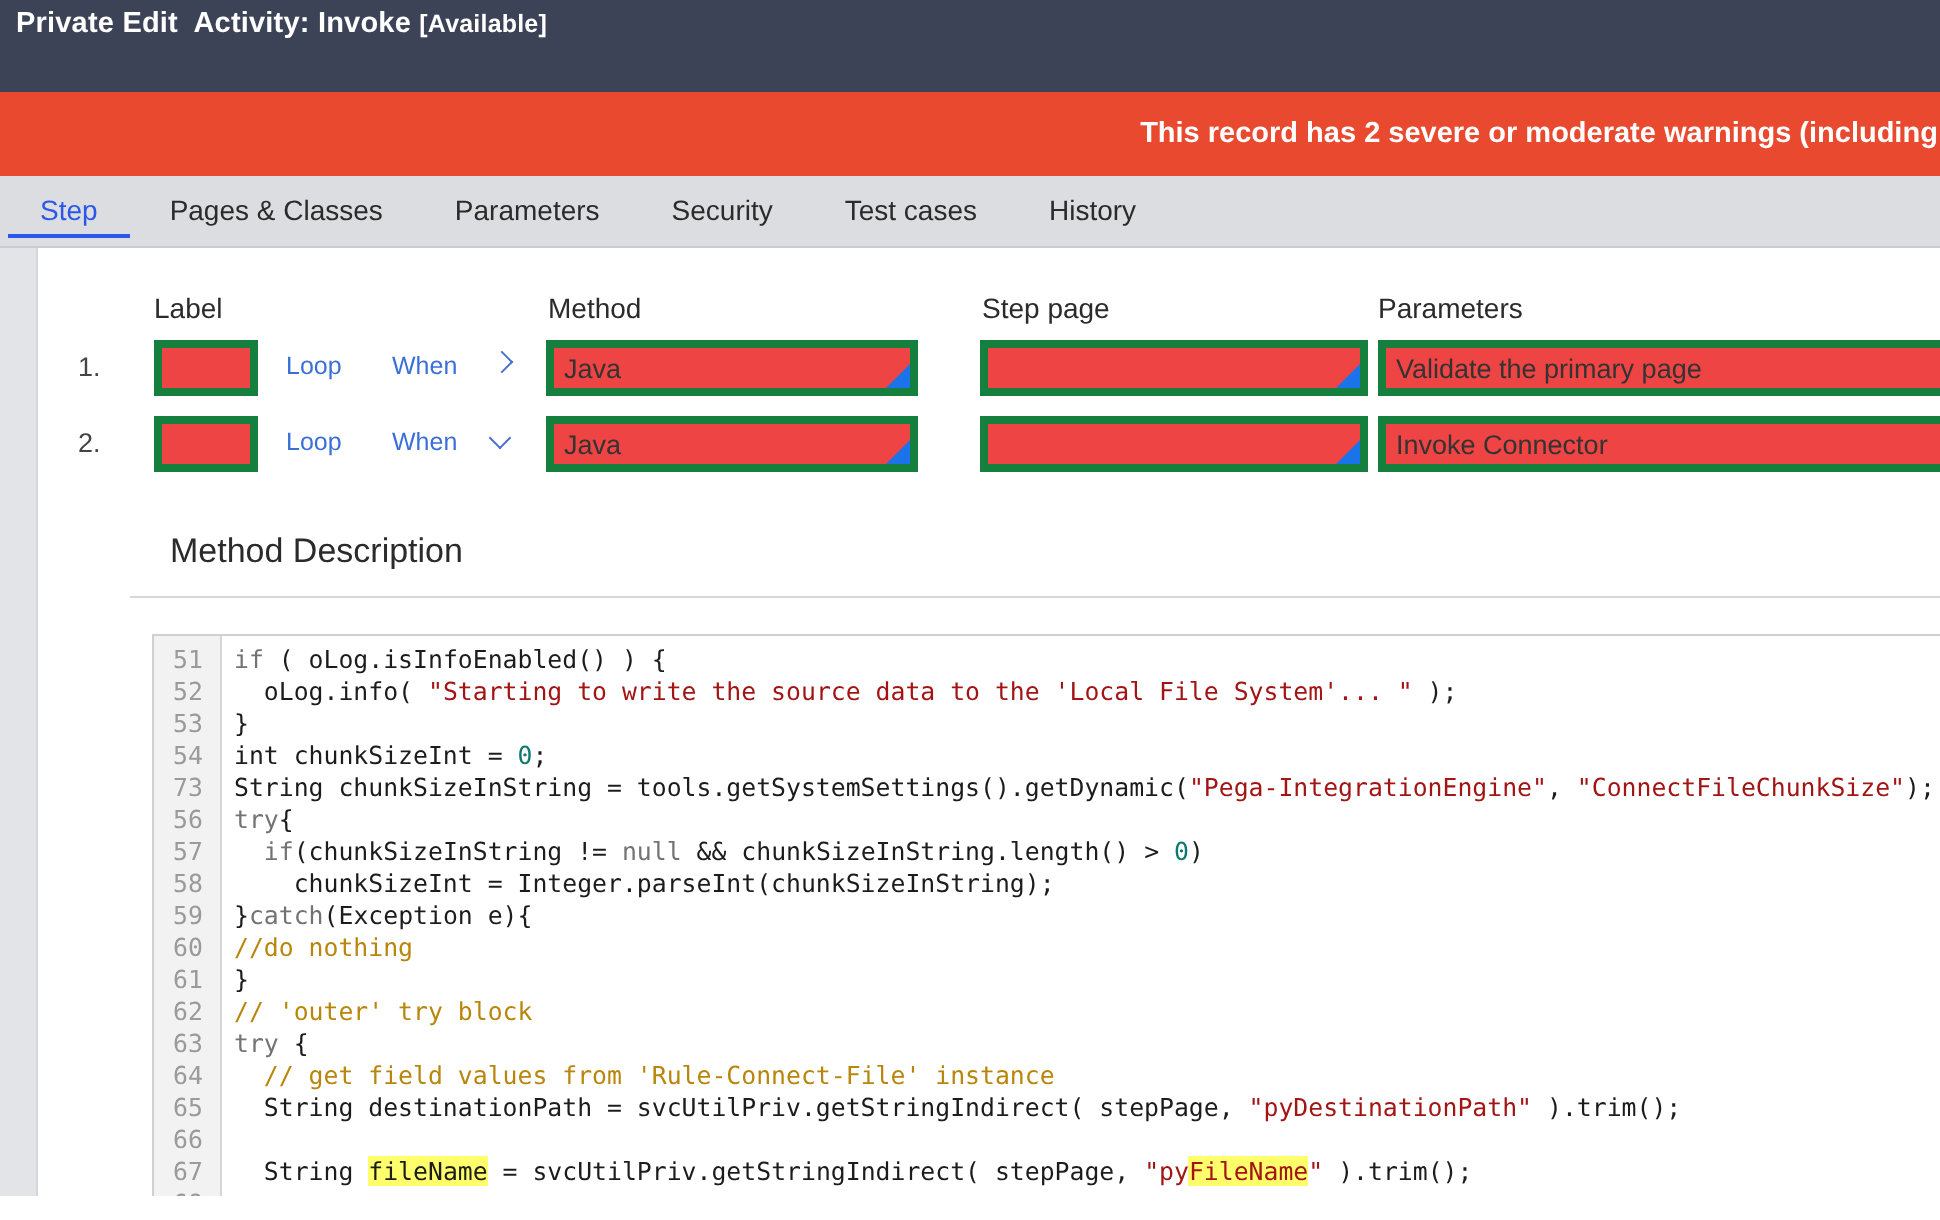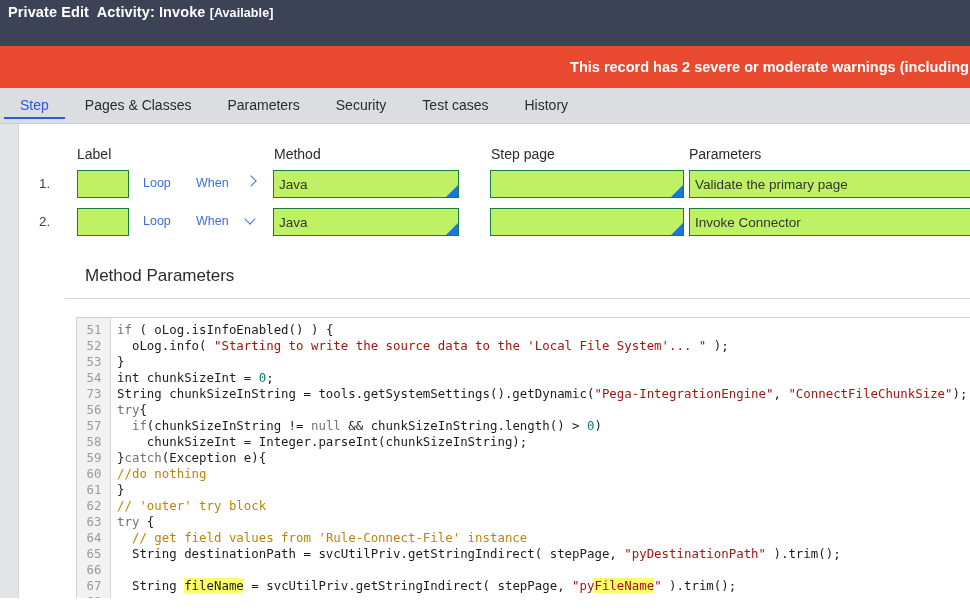--- a/index.html
+++ b/index.html
@@ -112,22 +112,22 @@
     font-size: 14px; color: #2b2b2b;
     white-space: nowrap;
   }
   .row { position: relative; height: 38px; }
   .rownum {
     position: absolute; left: 38px; top: 8px;
     font-size: 13.5px; color: #444;
   }
   .fld {
     position: absolute;
-    border: 1px solid #15803d;
-    background: #bef264;
+    border: 4px solid #15803d;
+    background: #ef4444;
     height: 28px;
     top: 2px;
   }
   .fld input {
     width: 100%; height: 100%;
     border: 0; outline: 0;
     font-family: "Liberation Sans", sans-serif;
     font-size: 13.5px;
     color: #333333;
     padding: 0 5px;
@@ -290,21 +290,21 @@
           </div>
           <div class="fld combo" style="left:471px; width:194px;">
             <input type="text" value="" style="">
           </div>
           <div class="fld" style="left:670px; width:300px;">
             <input type="text" value="Invoke Connector" style="">
           </div>
         </div>
       </div>
 
-      <div class="mp-title">Method Parameters</div>
+      <div class="mp-title">Method Description</div>
       <div class="mp-rule"></div>
 
       <div class="editor">
         <div class="gutter" id="gutter">
             <div>51</div>
             <div>52</div>
             <div>53</div>
             <div>54</div>
             <div>73</div>
             <div>56</div>

